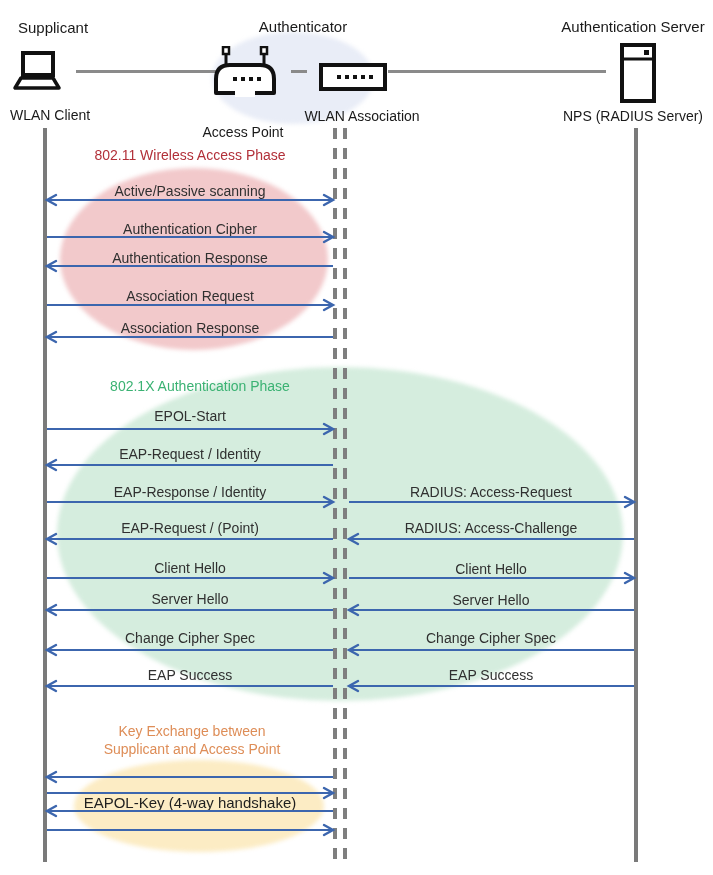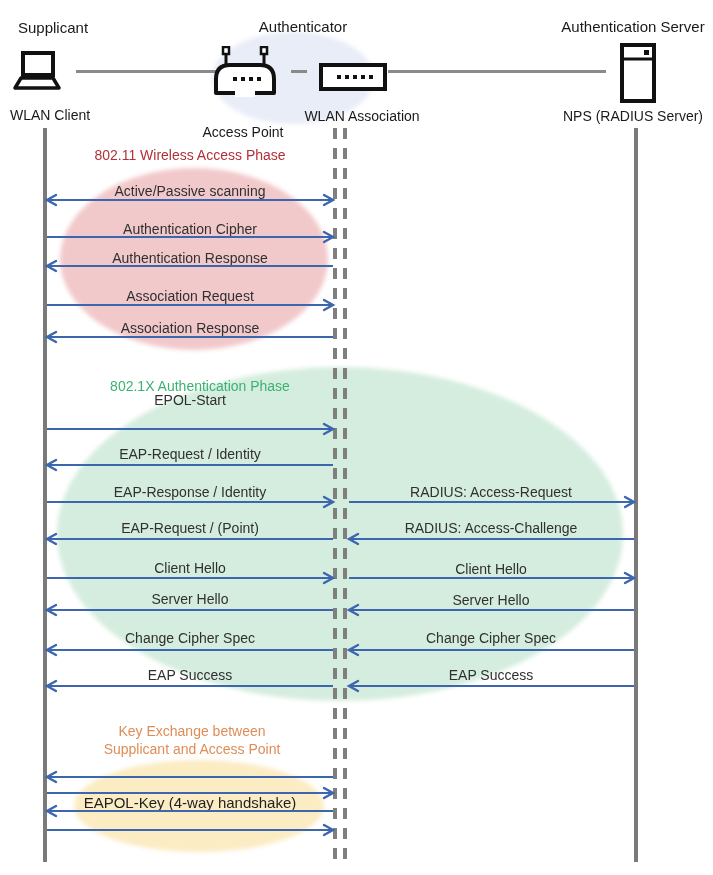--- a/index.html
+++ b/index.html
@@ -109,21 +109,21 @@
       <div class="msg-label" style="left: 30px; top: 288px;">Association Request</div>
       <svg class="arrow" width="292" height="16" style="left: 44px; top: 297px;">
         <line x1="3" y1="8" x2="289" y2="8" stroke="#3c66ae" stroke-width="2"></line>
         <polyline points="280,3 289,8 280,13" fill="none" stroke="#3c66ae" stroke-width="2.4" stroke-linecap="round"></polyline>
       </svg>
       <div class="msg-label" style="left: 30px; top: 320px;">Association Response</div>
       <svg class="arrow" width="292" height="16" style="left: 44px; top: 329px;">
         <line x1="3" y1="8" x2="289" y2="8" stroke="#3c66ae" stroke-width="2"></line>
         <polyline points="12,3 3,8 12,13" fill="none" stroke="#3c66ae" stroke-width="2.4" stroke-linecap="round"></polyline>
       </svg>
-      <div class="msg-label" style="left: 30px; top: 392px;">EPOL-Start</div>
+      <div class="msg-label" style="left: 30px; top: 408px;">EPOL-Start</div>
       <svg class="arrow" width="292" height="16" style="left: 44px; top: 421px;">
         <line x1="3" y1="8" x2="289" y2="8" stroke="#3c66ae" stroke-width="2"></line>
         <polyline points="280,3 289,8 280,13" fill="none" stroke="#3c66ae" stroke-width="2.4" stroke-linecap="round"></polyline>
       </svg>
       <div class="msg-label" style="left: 30px; top: 446px;">EAP-Request / Identity</div>
       <svg class="arrow" width="292" height="16" style="left: 44px; top: 457px;">
         <line x1="3" y1="8" x2="289" y2="8" stroke="#3c66ae" stroke-width="2"></line>
         <polyline points="12,3 3,8 12,13" fill="none" stroke="#3c66ae" stroke-width="2.4" stroke-linecap="round"></polyline>
       </svg>
       <div class="msg-label" style="left: 30px; top: 484px;">EAP-Response / Identity</div>

